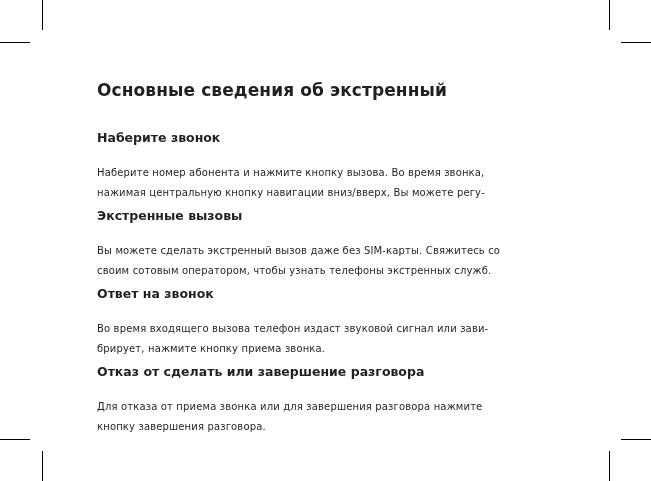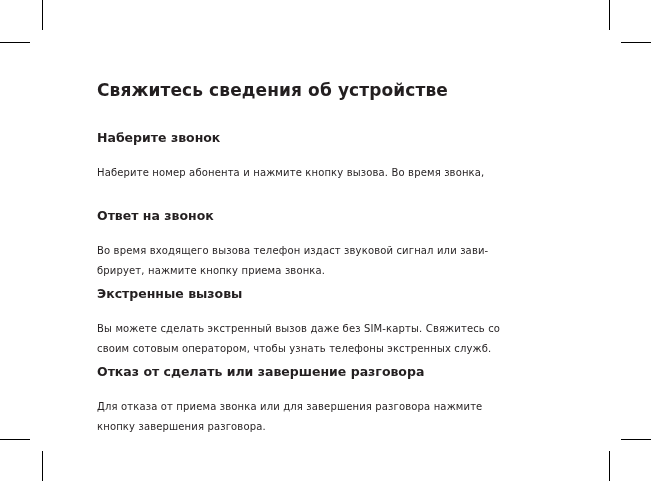--- a/index.html
+++ b/index.html
@@ -19,43 +19,43 @@
 <div class="mark v" style="left:42px; top:0;"></div>
 <div class="mark h" style="left:0; top:42px;"></div>
 <div class="mark v" style="left:609px; top:0;"></div>
 <div class="mark h" style="left:621px; top:42px;"></div>
 <div class="mark h" style="left:0; top:439px;"></div>
 <div class="mark v" style="left:42px; top:451px;"></div>
 <div class="mark h" style="left:621px; top:439px;"></div>
 <div class="mark v" style="left:609px; top:451px;"></div>
 
 <div class="page">
-  <h1 class="title">Свяжитесь сведения об устройстве</h1>
+  <h1 class="title">Основные сведения об экстренный</h1>
 
   <div class="section">
     <div class="sec-head">Наберите звонок</div>
     <div class="sec-body">
       <span>Наберите номер абонента и нажмите кнопку вызова. Во время звонка,</span><br>
-      <br>
+      <span>нажимая центральную кнопку навигации вниз/вверх, Вы можете регу-</span><br>
+    </div>
+  </div>
+
+  <div class="section">
+    <div class="sec-head">Экстренные вызовы</div>
+    <div class="sec-body">
+      <span>Вы можете сделать экстренный вызов даже без SIM-карты. Свяжитесь со</span><br>
+      <span>своим сотовым оператором, чтобы узнать телефоны экстренных служб.</span>
     </div>
   </div>
 
   <div class="section">
     <div class="sec-head">Ответ на звонок</div>
     <div class="sec-body">
       <span>Во время входящего вызова телефон издаст звуковой сигнал или зави-</span><br>
       <span>брирует, нажмите кнопку приема звонка.</span>
-    </div>
-  </div>
-
-  <div class="section">
-    <div class="sec-head">Экстренные вызовы</div>
-    <div class="sec-body">
-      <span>Вы можете сделать экстренный вызов даже без SIM-карты. Свяжитесь со</span><br>
-      <span>своим сотовым оператором, чтобы узнать телефоны экстренных служб.</span>
     </div>
   </div>
 
   <div class="section">
     <div class="sec-head">Отказ от сделать или завершение разговора</div>
     <div class="sec-body">
       <span>Для отказа от приема звонка или для завершения разговора нажмите</span><br>
       <span>кнопку завершения разговора.</span>
     </div>
   </div>

